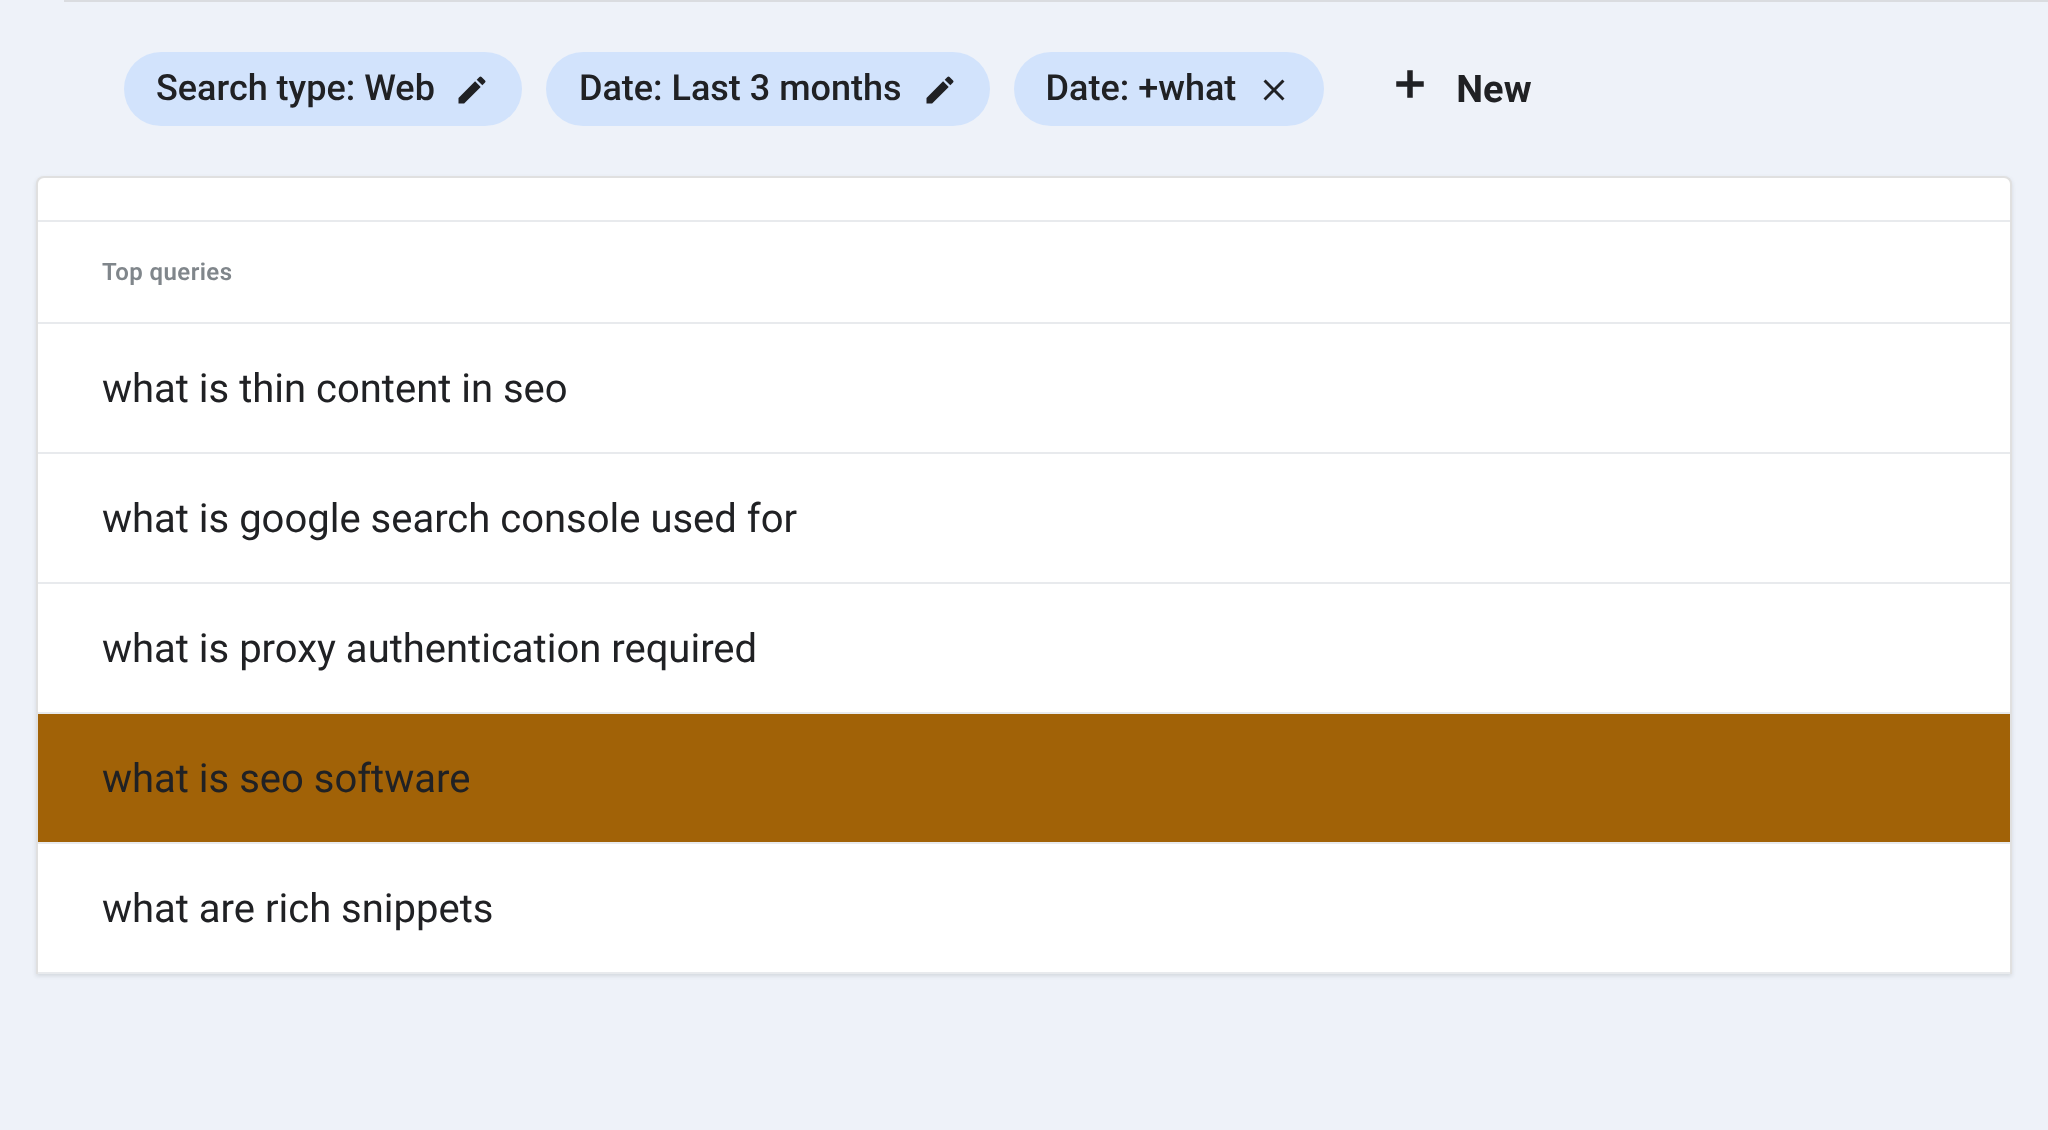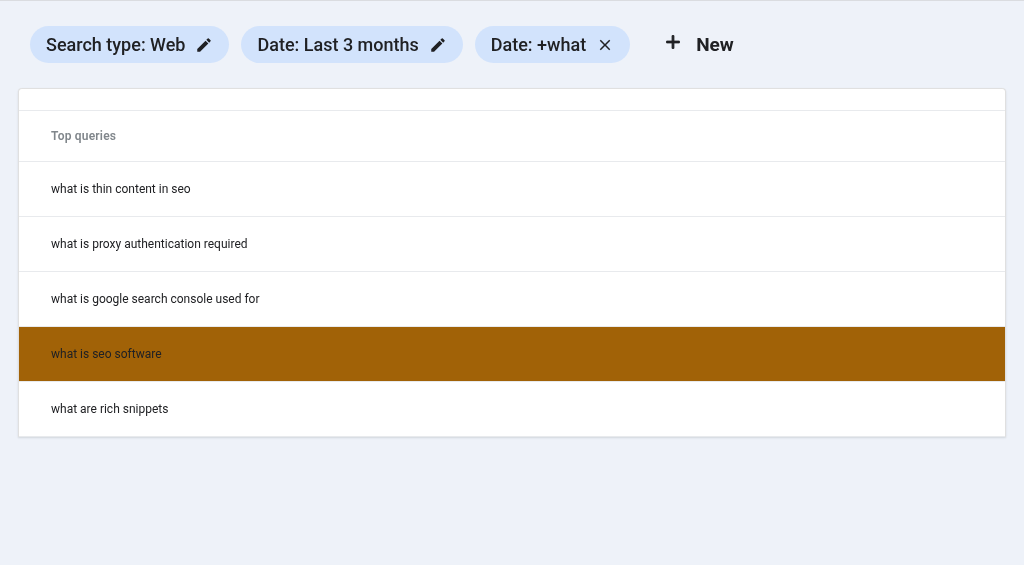--- a/index.html
+++ b/index.html
@@ -13,20 +13,21 @@
       width: 1024px;
       height: 565px;
       overflow: hidden;
     }
     .filter-bar {
       display: flex;
       align-items: center;
       gap: 12px;
       padding: 22px 30px 22px 30px;
       border-top: 1px solid #dadce0;
+      margin-left: 32px;
     }
     .chip {
       display: inline-flex;
       align-items: center;
       background: #d2e3fc;
       border-radius: 999px;
       padding: 8px 16px;
       font-size: 18px;
       color: #202124;
       font-weight: 500;
@@ -78,21 +79,21 @@
     .section-header {
       padding: 18px 32px;
       font-size: 12px;
       font-weight: 600;
       color: #80868b;
       border-bottom: 1px solid #e8eaed;
       letter-spacing: 0.2px;
     }
     .query-row {
       padding: 20px 32px;
-      font-size: 12px;
+      font-size: 20px;
       color: #202124;
       border-bottom: 1px solid #e8eaed;
       cursor: pointer;
     }
     .query-row.hover {
       background: #a16207;
     }
   </style>
 </head>
 <body>
@@ -135,18 +136,18 @@
     <span>New</span>
   </div>
 
 </div>
 
 <div class="card">
   <div class="spacer-row"></div>
   <div class="section-header">Top queries</div>
   <div id="query-list">
       <div class="query-row">what is thin content in seo</div>
+      <div class="query-row">what is google search console used for</div>
       <div class="query-row">what is proxy authentication required</div>
-      <div class="query-row">what is google search console used for</div>
       <div class="query-row hover">what is seo software</div>
       <div class="query-row">what are rich snippets</div>
     </div>
 </div>
 
 </body></html>

